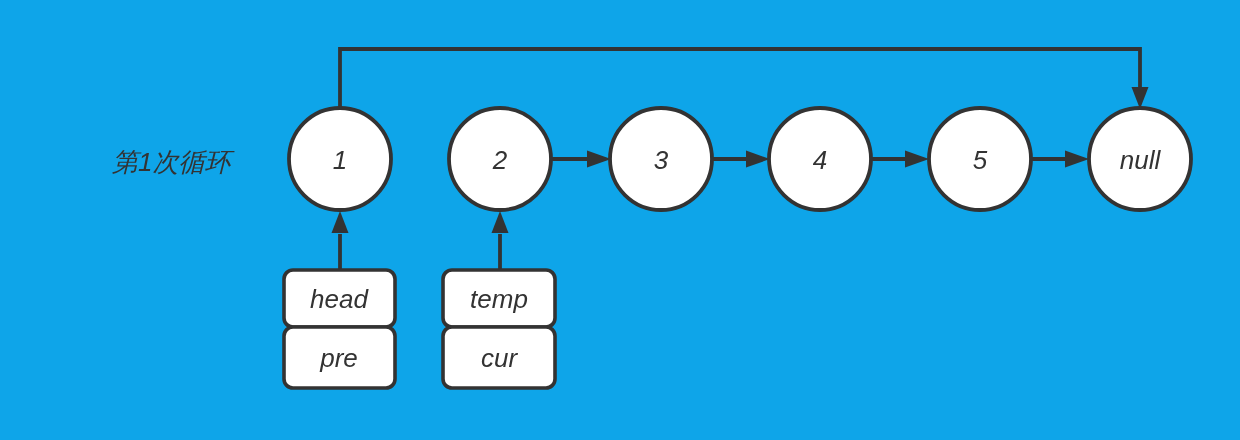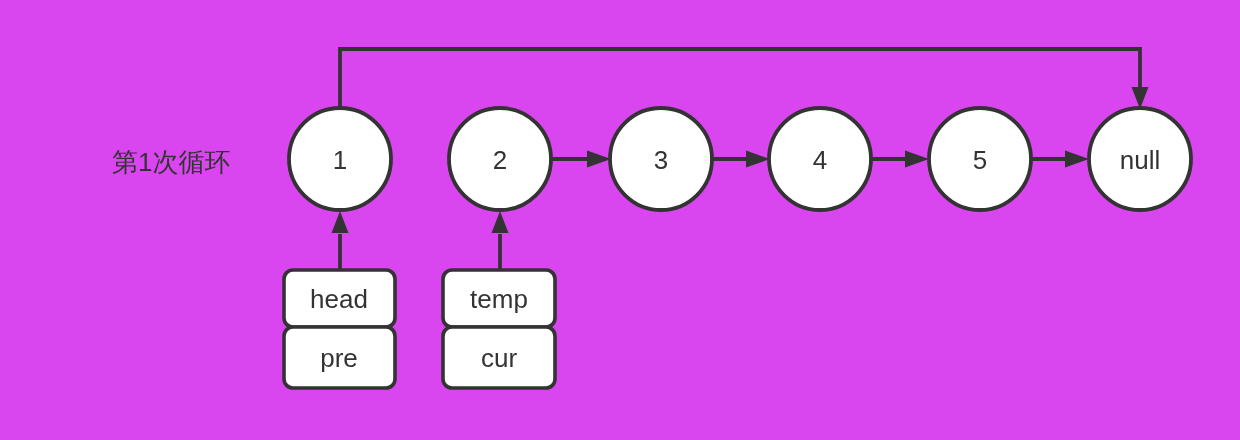--- a/index.html
+++ b/index.html
@@ -4,23 +4,24 @@
 <style>
   html, body {
     margin: 0;
     padding: 0;
     background: #ffffff;
   }
   .canvas {
     position: relative;
     width: 1240px;
     height: 440px;
-    background: #d946ef;
+    background: #0ea5e9;
     font-family: "Liberation Sans", "DejaVu Sans", sans-serif;
     overflow: hidden;
+    font-style: italic;
   }
   svg { display: block; }
   svg text {
     font-family: "Liberation Sans", "DejaVu Sans", sans-serif;
     fill: #333333;
     font-size: 26px;
   }
   .ln {
     stroke: #333333;
     stroke-width: 3.8;

